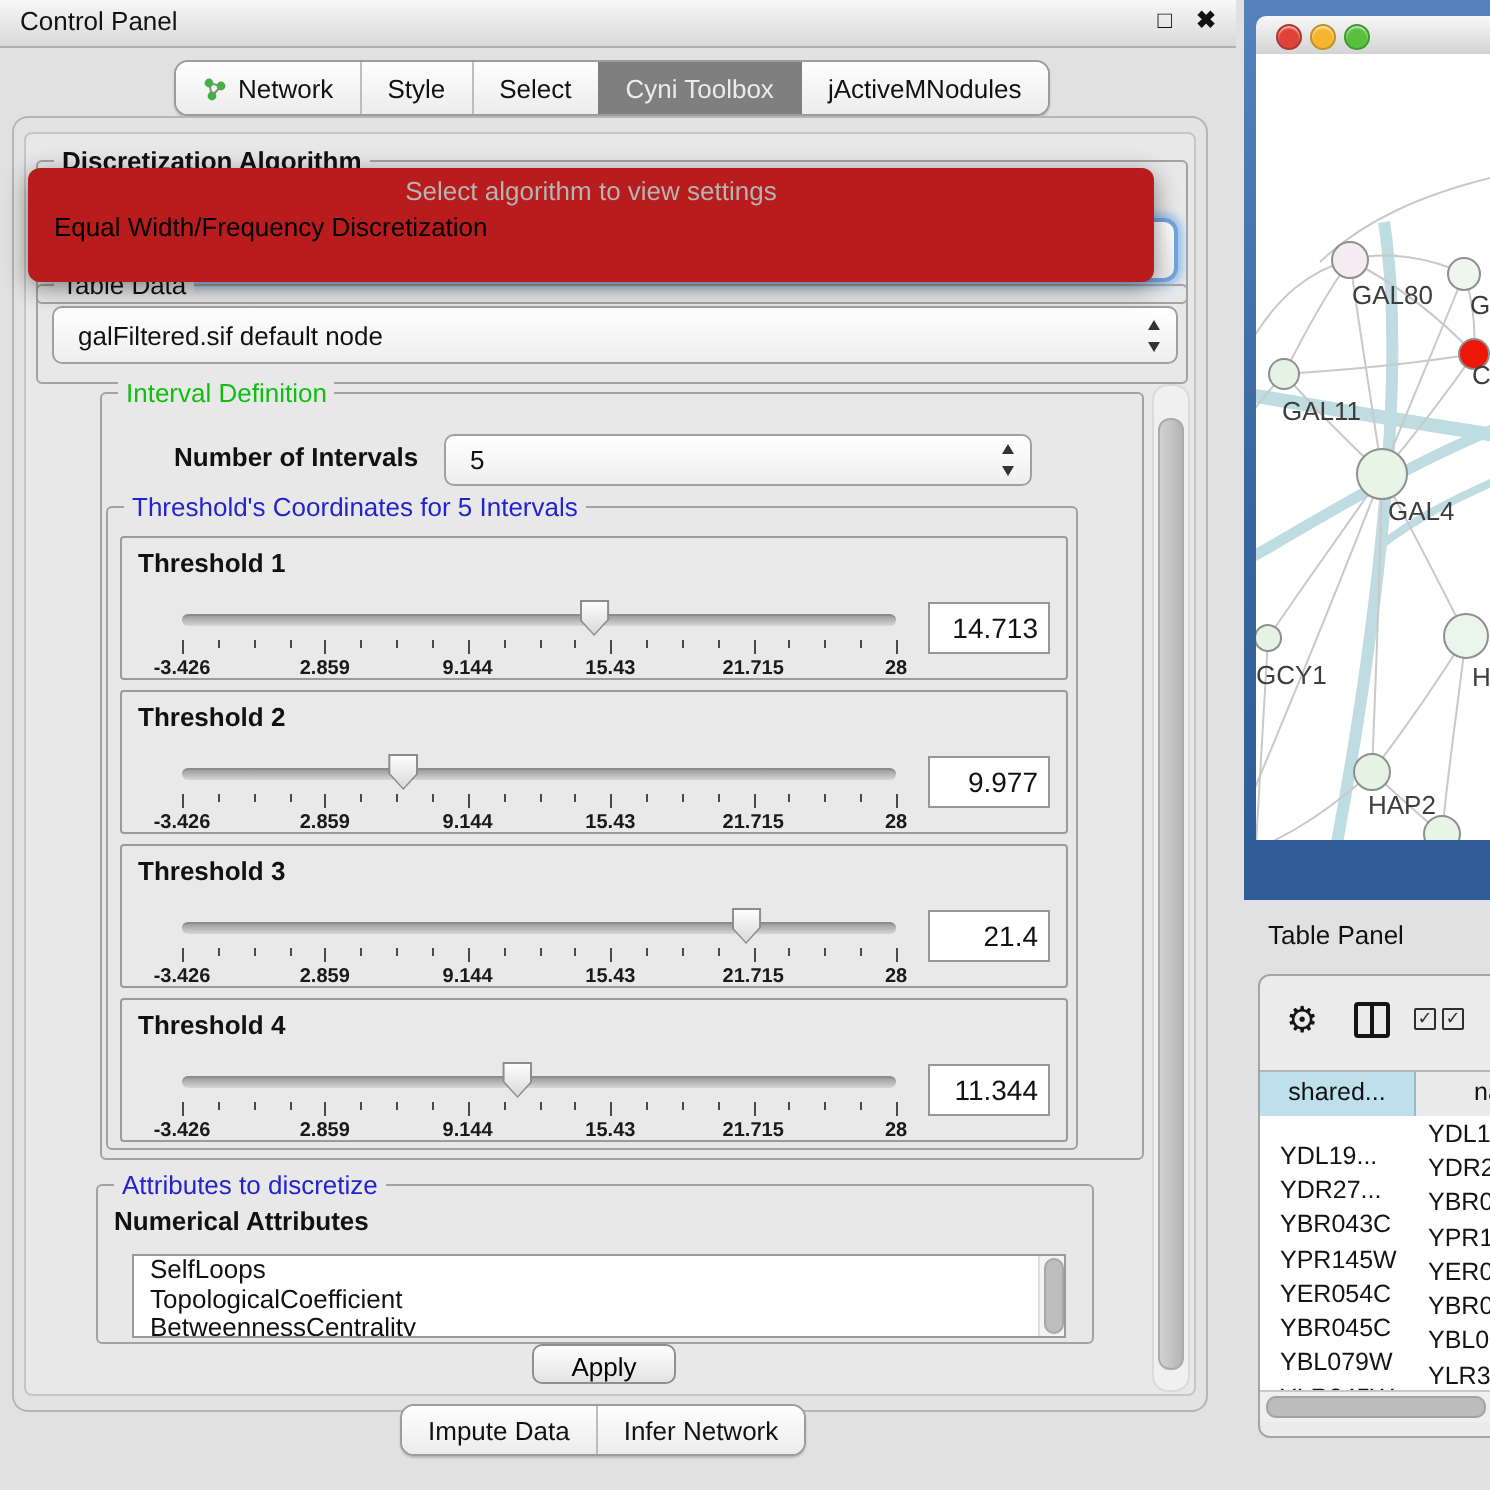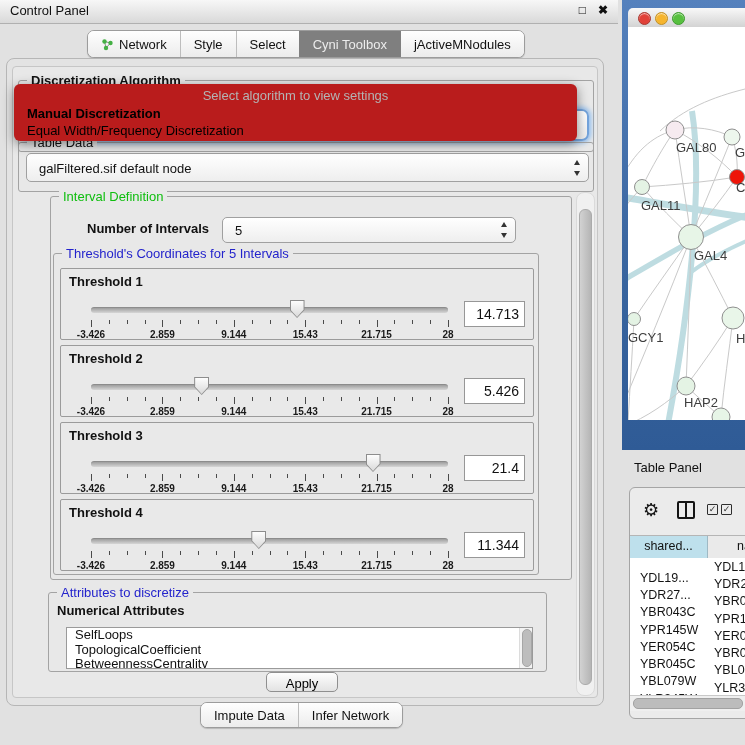--- a/index.html
+++ b/index.html
@@ -292,21 +292,21 @@
               </div>
               <div class="tlabels">
                 <span class="tl" style="left: 0%;">-3.426</span>
                 <span class="tl" style="left: 20%;">2.859</span>
                 <span class="tl" style="left: 40%;">9.144</span>
                 <span class="tl" style="left: 60%;">15.43</span>
                 <span class="tl" style="left: 80%;">21.715</span>
                 <span class="tl" style="left: 100%;">28</span>
               </div>
             </div>
-            <div class="val-box">5.426</div>
+            <div class="val-box">9.977</div>
           </div>
           <div class="thr-box">
             <div class="thr-label">Threshold 3</div>
             <div class="slider-wrap">
               <div class="track"></div>
               <div class="thumb" style="left: 78.9983%;">
                 <div class="thumb-in"></div>
               </div>
               <div class="ticks">
                 <span class="tick major" style="left: 0%;"></span>
@@ -404,21 +404,20 @@
 
   <button id="apply-btn">Apply</button>
 
   <div id="vscroll">
     <div id="vthumb"></div>
   </div>
 
   <div id="algo-popup">
     <div class="popup-ph">Select algorithm to view settings</div>
     <div id="popup-opts">
-        <div class="popup-opt b">Manual Discretization</div>
         <div class="popup-opt">Equal Width/Frequency Discretization</div>
       </div>
   </div>
 
   <div id="bottom-tabs" class="seg">
       <div class="seg-item">
         <span class="seg-label">Impute Data</span>
       </div>
       <div class="seg-item">
         <span class="seg-label">Infer Network</span>

